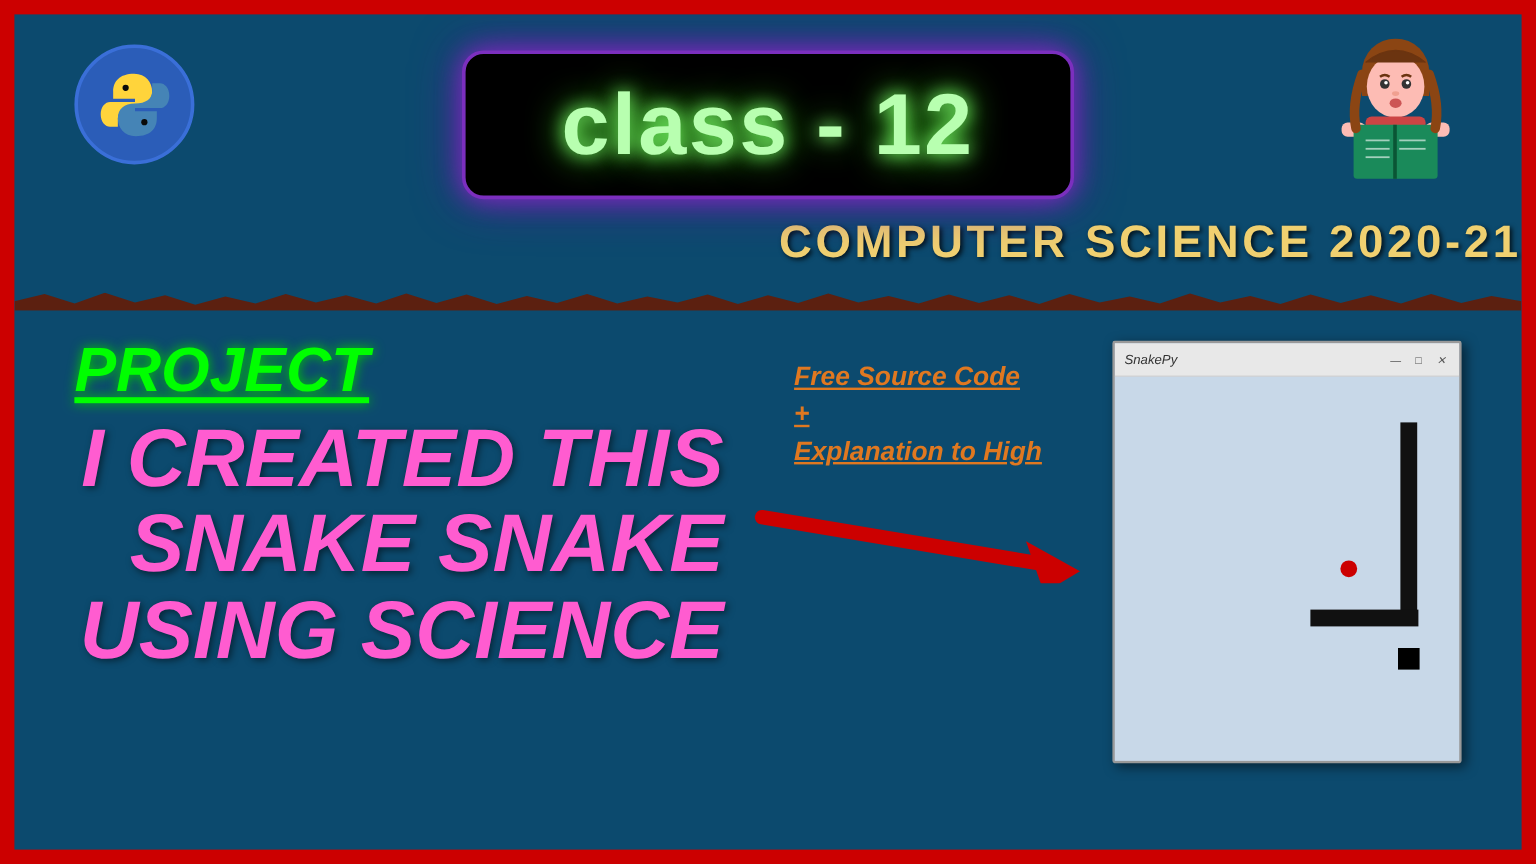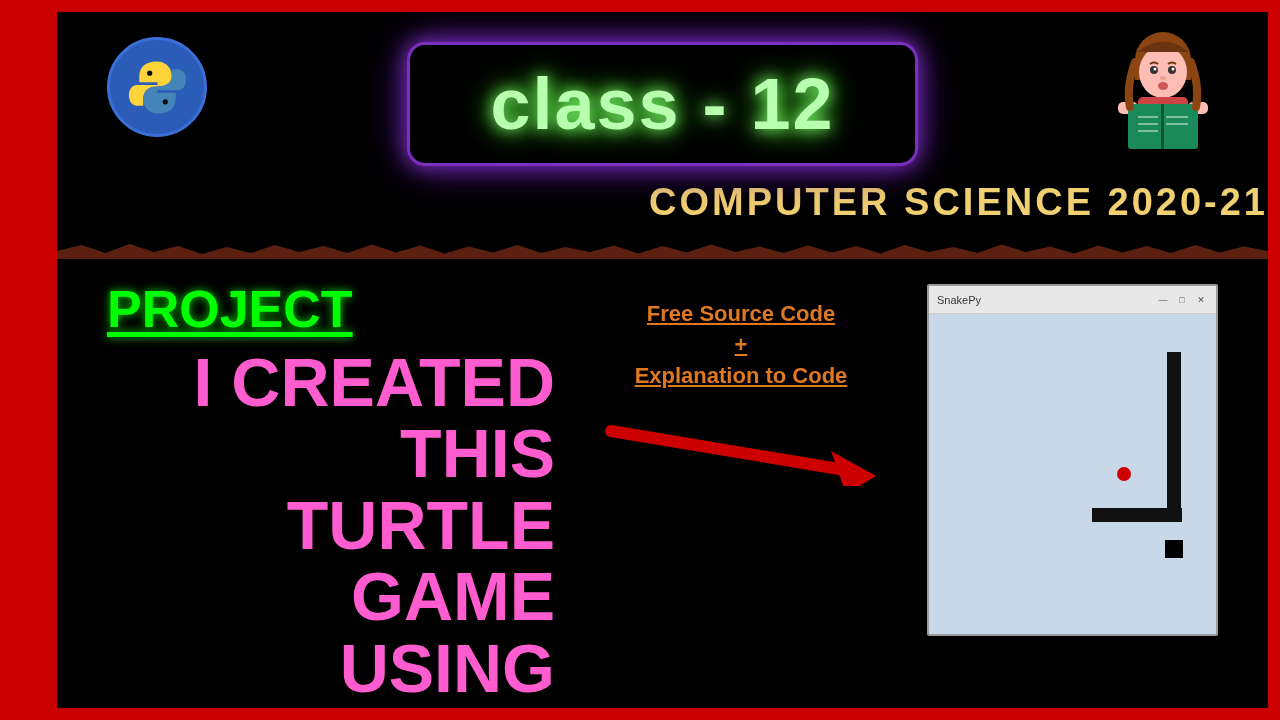--- a/index.html
+++ b/index.html
@@ -15,24 +15,23 @@
       height: 720px;
       background: #cc0000;
       display: flex;
       align-items: center;
       justify-content: center;
       padding: 12px;
     }
     .main-content {
       width: 100%;
       height: 100%;
-      background: #000000;
+      background: #0c4a6e;
       position: relative;
       overflow: hidden;
-      margin-left: 45px;
     }
 
     
     .top-section {
       display: flex;
       align-items: center;
       justify-content: center;
       padding: 30px 60px 10px;
       position: relative;
     }
@@ -121,21 +120,22 @@
         82% 38%, 84% 72%, 86% 32%, 88% 68%, 90% 35%, 92% 70%, 94% 30%, 96% 68%,
         98% 38%, 100% 60%, 100% 100%, 0% 100%
       );
     }
 
     
     .bottom-section {
       display: flex;
       padding: 0 50px;
       margin-top: 5px;
-      gap: 36px;
+      gap: 12px;
+      font-style: italic;
     }
 
     .left-content {
       flex: 1;
     }
 
     .project-label {
       margin-bottom: 8px;
     }
 
@@ -167,21 +167,20 @@
     .middle-content {
       display: flex;
       flex-direction: column;
       align-items: center;
       justify-content: flex-start;
       padding-top: 20px;
       min-width: 220px;
     }
 
     .free-source {
-      text-align: center;
       margin-bottom: 15px;
     }
 
     .free-source-text {
       font-size: 22px;
       font-weight: bold;
       color: #e07820;
       font-family: Arial, sans-serif;
       text-decoration: underline;
       line-height: 1.4;
@@ -357,31 +356,31 @@
     </div>
 
     <div class="bottom-section">
 
       <div class="left-content">
         <div class="project-label">
           <span class="project-text">PROJECT</span>
         </div>
         <div class="main-title">
           <span class="main-title-text">I CREATED THIS</span>
-          <span class="main-title-text">TURTLE GAME</span>
+          <span class="main-title-text">SNAKE SNAKE</span>
           <span class="main-title-text">USING SCIENCE</span>
         </div>
       </div>
 
       <div class="middle-content">
         <div class="free-source">
           <div class="free-source-text">
             <span>Free Source Code</span><br>
             <span>+</span><br>
-            <span>Explanation to Code</span>
+            <span>Explanation to High</span>
           </div>
         </div>
 
         <div class="arrow-container">
           <svg class="red-arrow" viewBox="0 0 300 80">
 
             <line x1="20" y1="25" x2="260" y2="65" stroke="#cc0000" stroke-width="12" stroke-linecap="round"></line>
 
             <polygon points="240,45 285,70 255,88" fill="#cc0000"></polygon>
           </svg>

